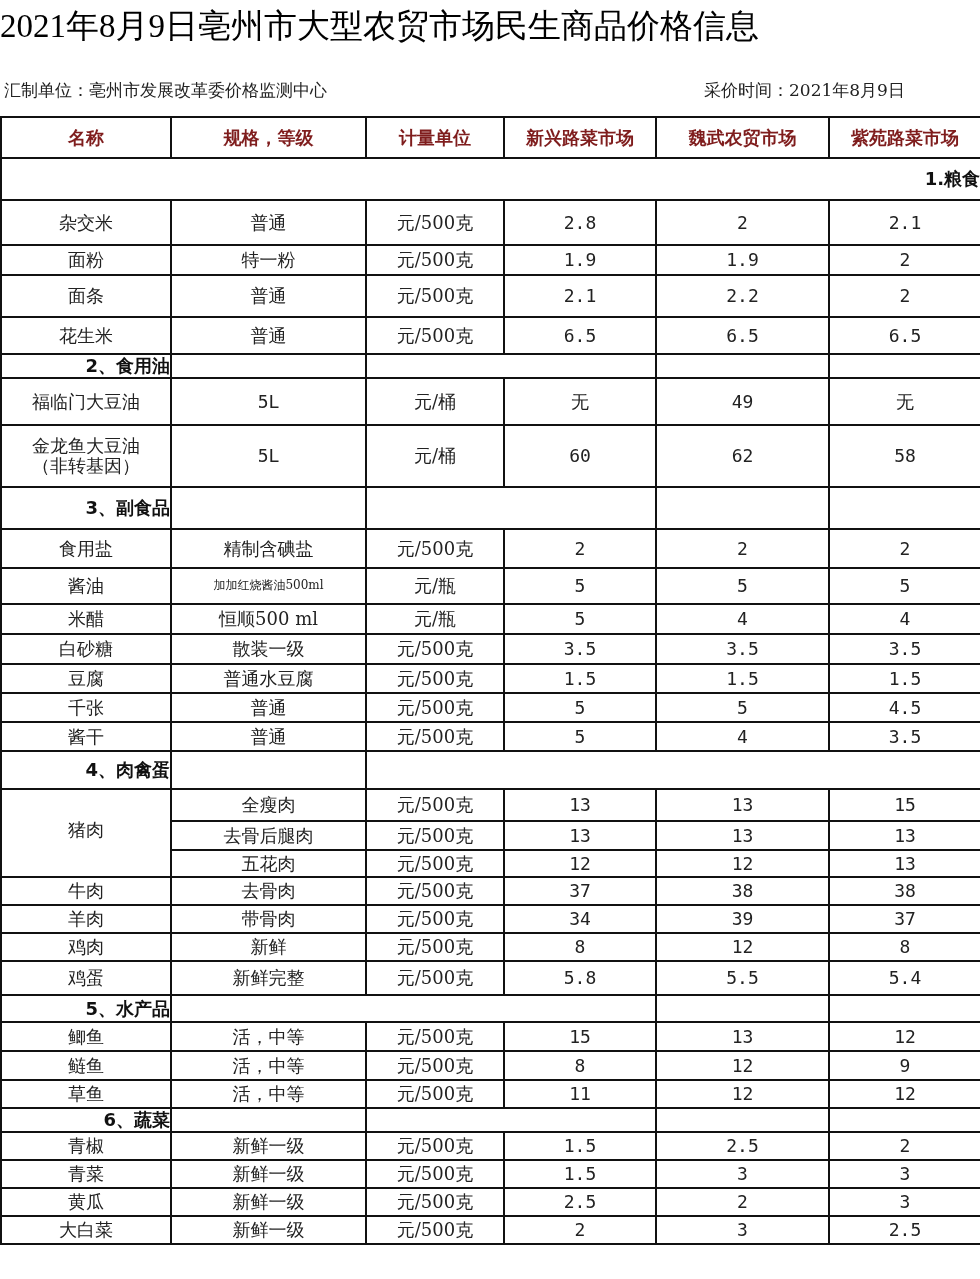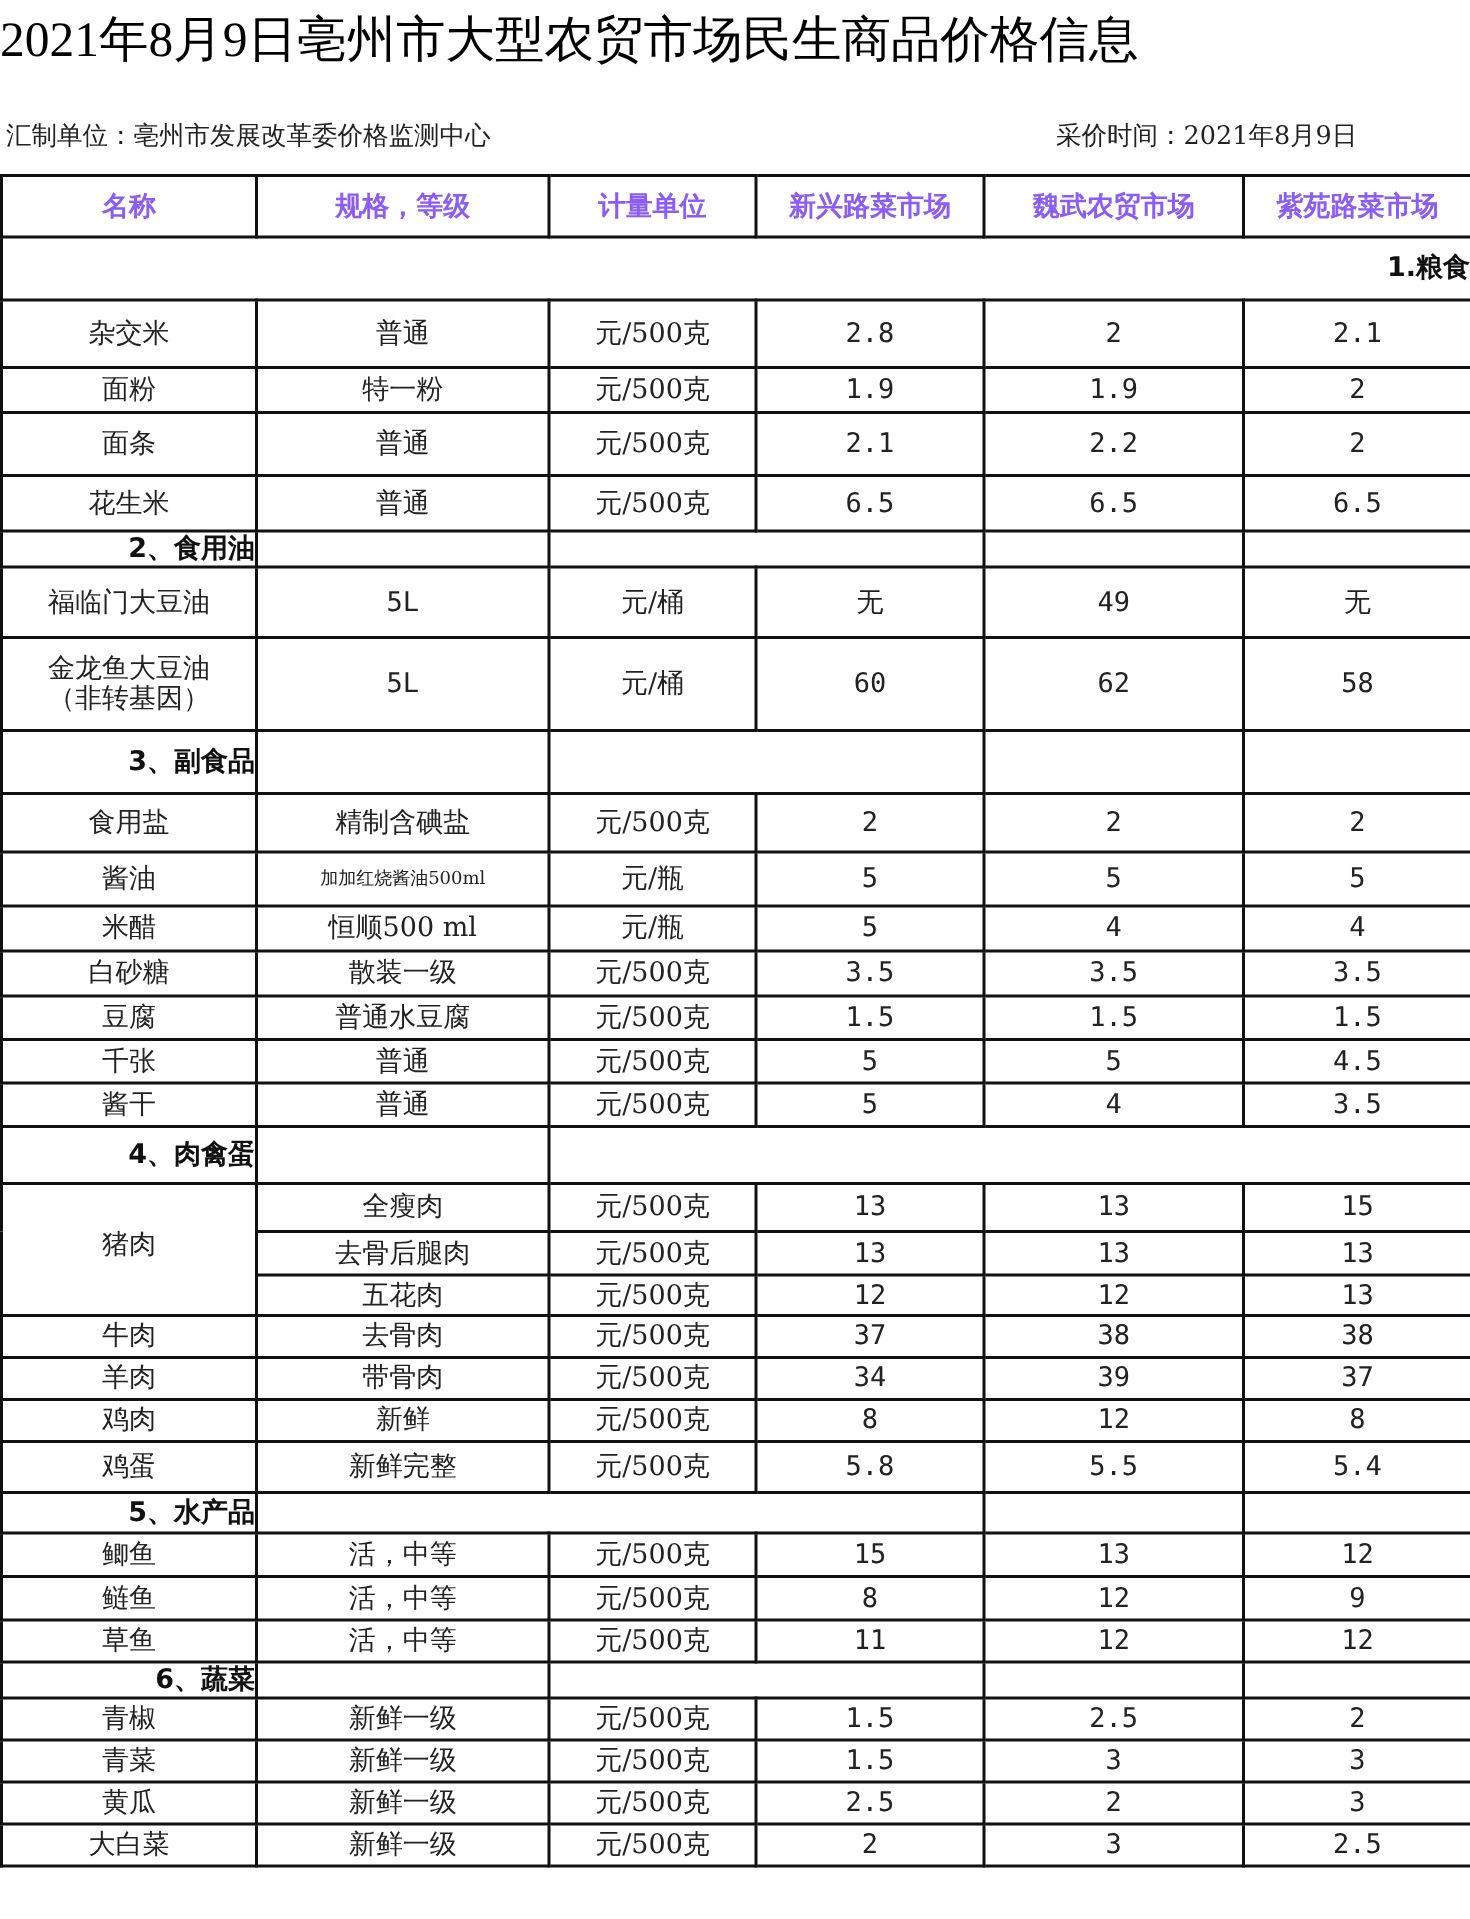--- a/index.html
+++ b/index.html
@@ -20,21 +20,21 @@
   }
   table {
     position: absolute; left: 0; top: 116px; width: 980px;
     border-collapse: collapse; table-layout: fixed;
   }
   td, th {
     border: 2px solid #111; padding: 0; text-align: center; vertical-align: middle;
     font-size: 18px; font-weight: normal; color: #222; line-height: 1.1;
     overflow: hidden; white-space: nowrap;
   }
-  th { font-weight: bold; font-family: "DejaVu Sans", "Liberation Sans", sans-serif; font-size: 18px; color: #8b5cf6; }
+  th { font-weight: bold; font-family: "DejaVu Sans", "Liberation Sans", sans-serif; font-size: 18px; color: #7f1d1d; }
   td.section { text-align: right; font-weight: bold; padding-left: 4px; font-family: "DejaVu Sans", "Liberation Sans", sans-serif; color: #111; }
   td.num { font-family: "DejaVu Sans Mono", "Liberation Mono", monospace; font-size: 18px; }
   td.wrap { white-space: normal; }
 </style>
 </head>
 <body>
 
 <div class="title">2021年8月9日亳州市大型农贸市场民生商品价格信息</div>
 <div class="meta-left">汇制单位：亳州市发展改革委价格监测中心</div>
 <div class="meta-right">采价时间：2021年8月9日</div>

